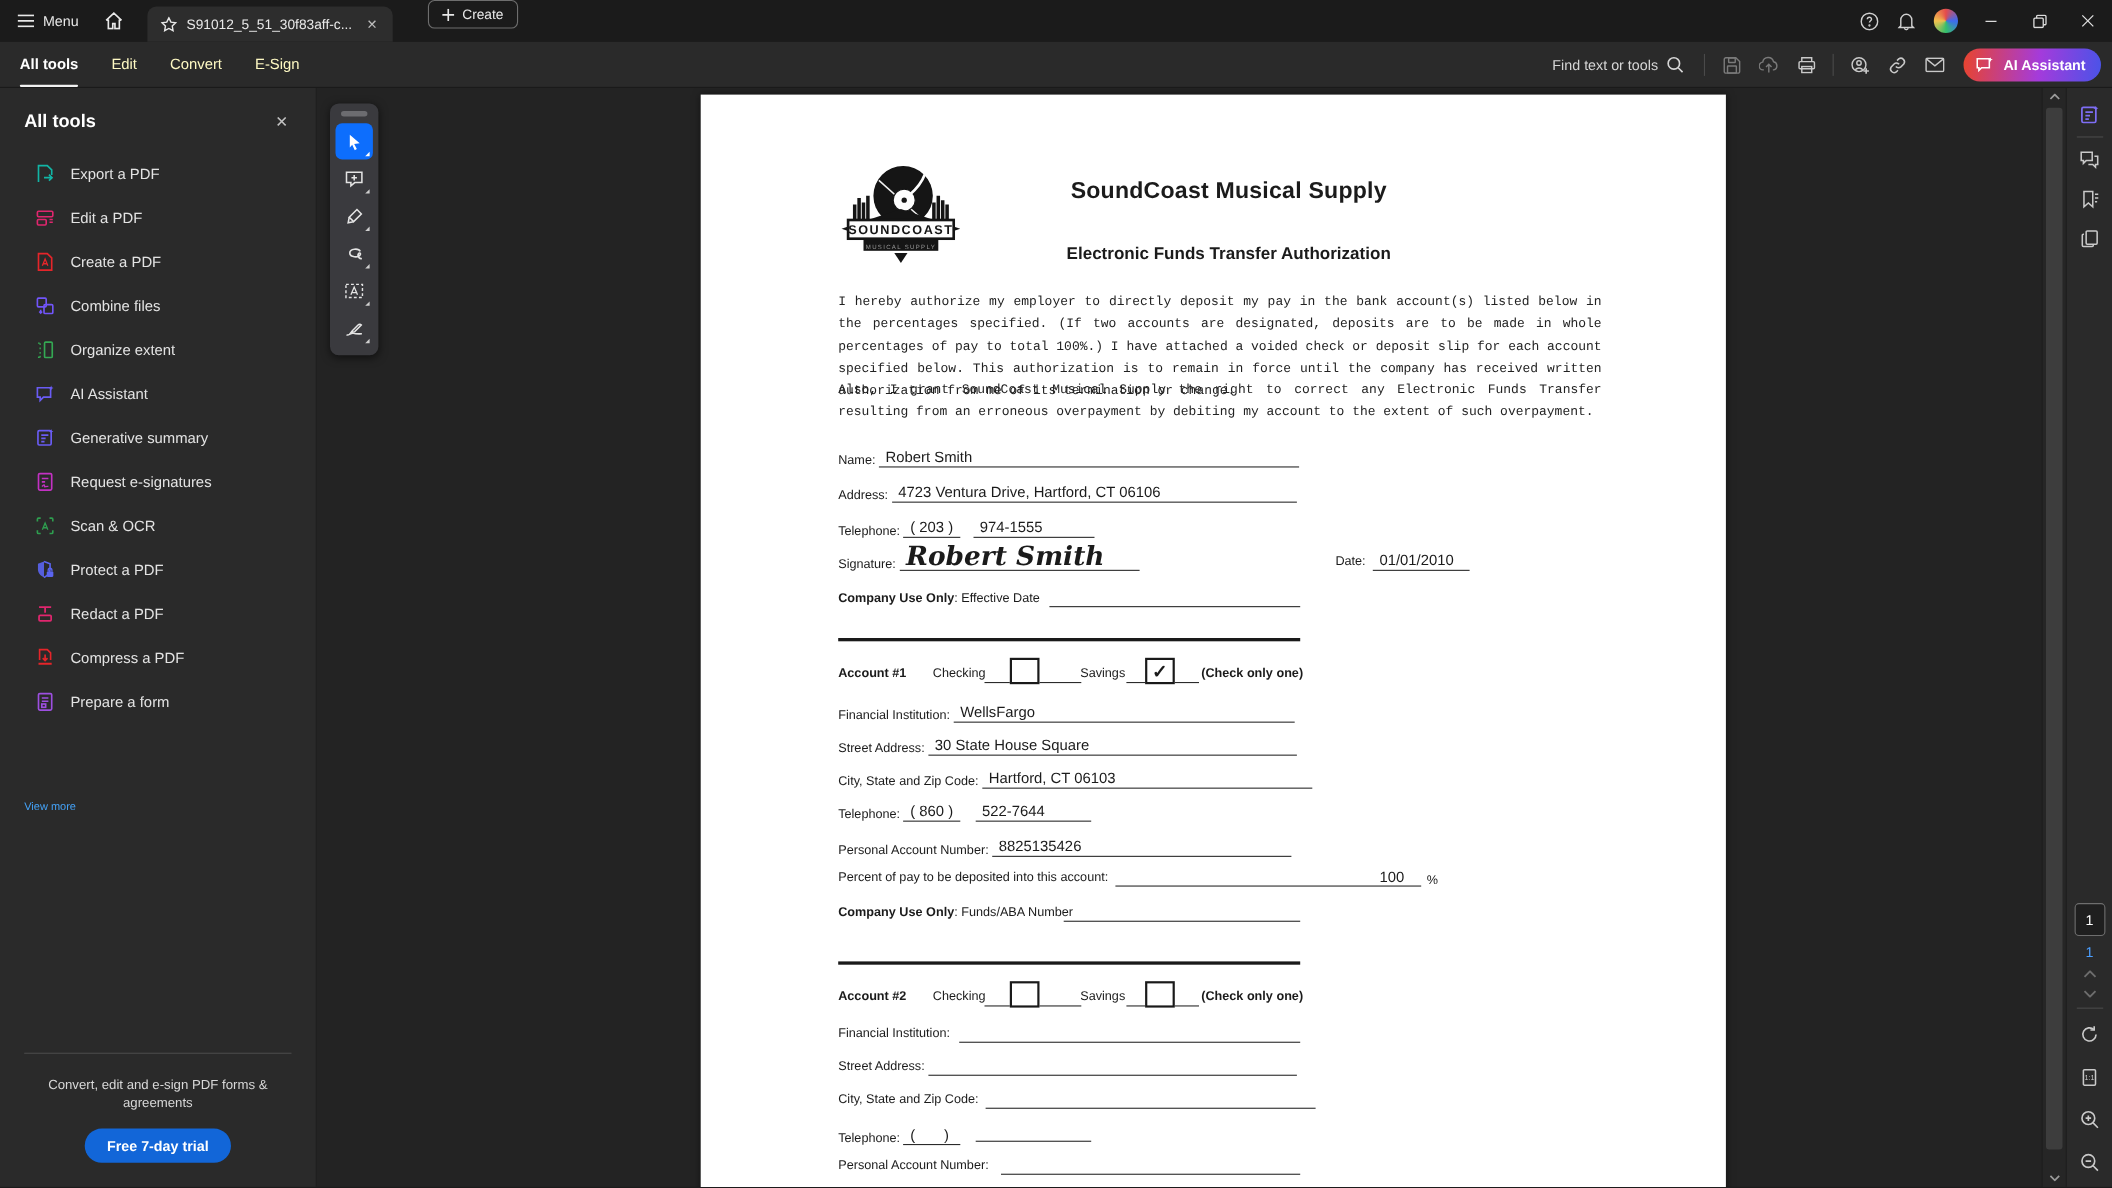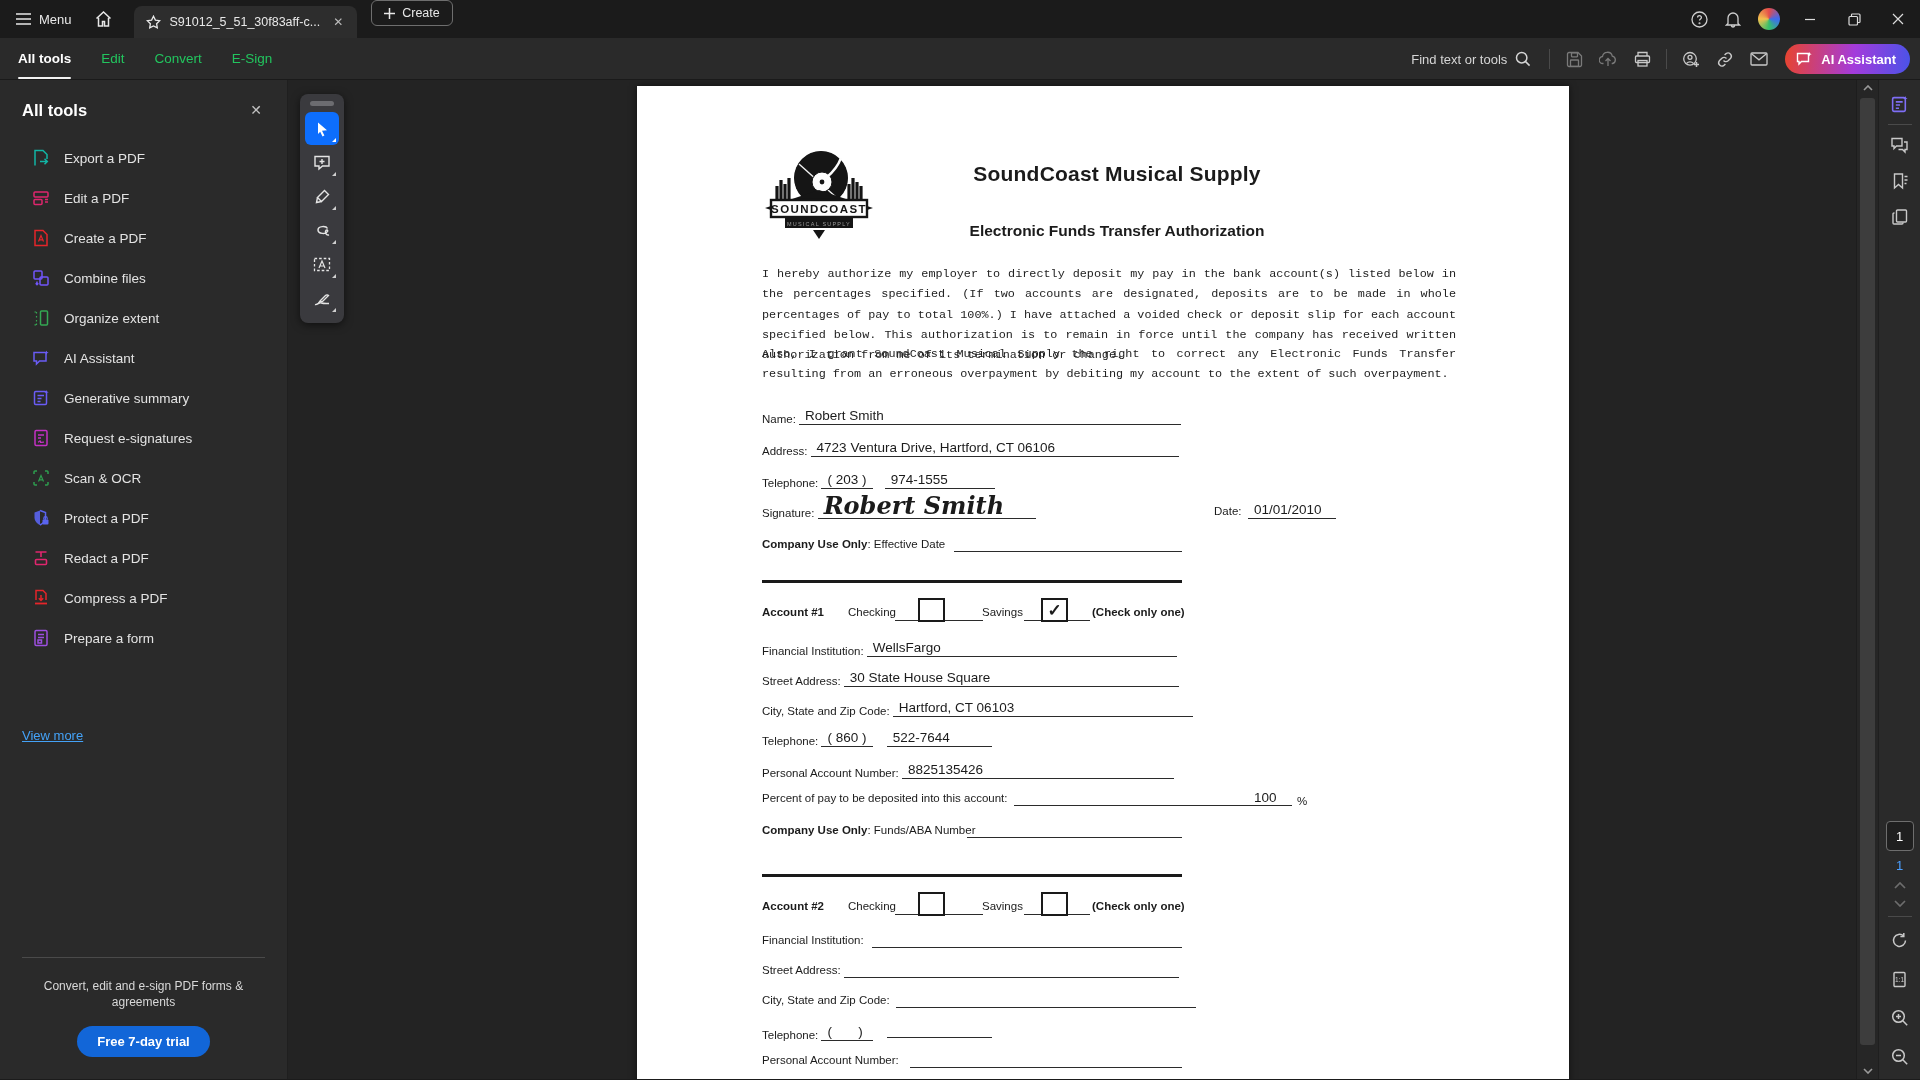--- a/index.html
+++ b/index.html
@@ -6,49 +6,49 @@
   html,body { width:1920px; height:1080px; overflow:hidden; background:#1b1b1b;
     font-family:"Liberation Sans", sans-serif; -webkit-font-smoothing:antialiased; }
   svg { display:block; }
 
   
   .titlebar { height:38px; background:#1b1b1b; display:flex; position:relative; }
   .menu-btn { display:flex; align-items:center; gap:8px; color:#e8e8e8; font-size:13px; padding:0 14px 0 16px; height:100%; cursor:pointer; }
   .home-btn { width:36px; height:100%; display:flex; align-items:center; justify-content:center; color:#e8e8e8; cursor:pointer; }
   .doc-tab { margin-left:12px; height:32px; align-self:flex-end; background:#2d2d2d; border-radius:8px 8px 0 0; display:flex; align-items:center; gap:9px; padding:0 10px 0 12px; color:#e8e8e8; font-size:12.5px; min-width:190px; }
   .doc-tab .close { color:#bdbdbd; cursor:pointer; font-size:12px; padding:2px 4px; }
-  .create-btn { margin-left:14px; height:26px; border:1px solid #6e6e6e; border-radius:6px; display:flex; align-items:center; gap:7px; padding:0 12px; color:#e8e8e8; font-size:12.5px; cursor:pointer; }
+  .create-btn { margin-left:32px; height:26px; border:1px solid #6e6e6e; border-radius:6px; display:flex; align-items:center; gap:7px; padding:0 12px; color:#e8e8e8; font-size:12.5px; cursor:pointer; }
   .tb-right { position:absolute; right:0; top:0; height:38px; display:flex; align-items:center; }
   .tb-ic { width:34px; height:38px; display:flex; align-items:center; justify-content:center; color:#cfcfcf; cursor:pointer; }
   .avatar { width:22px; height:22px; border-radius:50%; background:conic-gradient(#e54b4b,#3d6bf0,#35c06b,#f2c14e,#e54b4b); margin:0 8px; cursor:pointer; }
   .win-ic { width:44px; height:38px; display:flex; align-items:center; justify-content:center; color:#dcdcdc; cursor:pointer; }
 
   
   .menubar { height:42px; background:#2a2a2a; border-bottom:1px solid #1a1a1a; display:flex; align-items:center; position:relative; }
   .mtabs { display:flex; align-items:stretch; height:100%; padding-left:18px; gap:30px; }
-  .mtab { display:flex; align-items:center; color:#22c55e; font-size:13.5px; cursor:pointer; position:relative; }
+  .mtab { display:flex; align-items:center; color:#fef9c3; font-size:13.5px; cursor:pointer; position:relative; }
   .mtab.active { color:#ffffff; font-weight:700; }
   .mtab.active::after { content:""; position:absolute; left:0; right:0; bottom:0; height:2.5px; background:#f1f1f1; border-radius:2px; }
   .mb-right { position:absolute; right:10px; top:0; height:42px; display:flex; align-items:center; gap:2px; }
   .findbox { display:flex; align-items:center; gap:8px; color:#d6d6d6; font-size:13px; padding:0 10px; cursor:pointer; }
   .vdiv { width:1px; height:20px; background:#4a4a4a; margin:0 6px; }
   .qb-ic { width:32px; height:32px; display:flex; align-items:center; justify-content:center; color:#c9c9c9; cursor:pointer; border-radius:4px; }
   .qb-ic.dim { color:#7a7a7a; }
   .ai-pill { margin-left:8px; height:30px; border-radius:15px; display:flex; align-items:center; gap:8px; padding:0 14px 0 11px; color:#fff; font-size:13px; font-weight:700; cursor:pointer; background:linear-gradient(95deg,#e8442e 0%,#a43bdb 55%,#4a53e8 100%); }
 
   
   .app-body { display:flex; height:999px; }
   .sidebar { width:288px; background:#2a2a2a; border-right:1px solid #1f1f1f; position:relative; flex:none; }
   .sb-head { display:flex; align-items:center; justify-content:space-between; padding:20px 20px 6px 22px; }
   .sb-title { color:#fff; font-size:16.5px; font-weight:700; }
   .sb-close { color:#c2c2c2; cursor:pointer; font-size:14px; padding:2px 5px; }
   .sb-items { position:absolute; top:58px; left:0; right:0; }
   .sb-item { height:40px; display:flex; align-items:center; gap:14px; padding:0 22px 0 32px; color:#e3e3e3; font-size:13.5px; cursor:pointer; }
   .sb-ic { width:18px; height:18px; flex:none; }
-  .view-more { position:absolute; top:648px; left:22px; color:#44a2f7; font-size:13px; cursor:pointer;text-decoration:underline; }
+  .view-more { position:absolute; top:648px; left:22px; color:#44a2f7; font-size:10px; cursor:pointer; }
   .sb-bottom { position:absolute; left:0; right:0; bottom:22px; text-align:center; }
   .sb-hr { height:1px; background:#4a4a4a; margin:0 22px 20px 22px; }
   .promo { color:#d8d8d8; font-size:12px; line-height:1.35; width:200px; margin:0 auto 16px auto; }
   .trial-btn { display:inline-block; background:#1266d8; color:#fff; font-size:13px; font-weight:700; border:none; border-radius:16px; padding:8px 20px; cursor:pointer; }
 
   
   .viewport { flex:1; background:#232323; position:relative; overflow:hidden; }
 
   
   .palette { position:absolute; left:12px; top:14px; width:44px; background:#3a3a3e; border-radius:8px; box-shadow:0 2px 8px rgba(0,0,0,.55); padding:5px 5px 7px 5px; z-index:5; }

